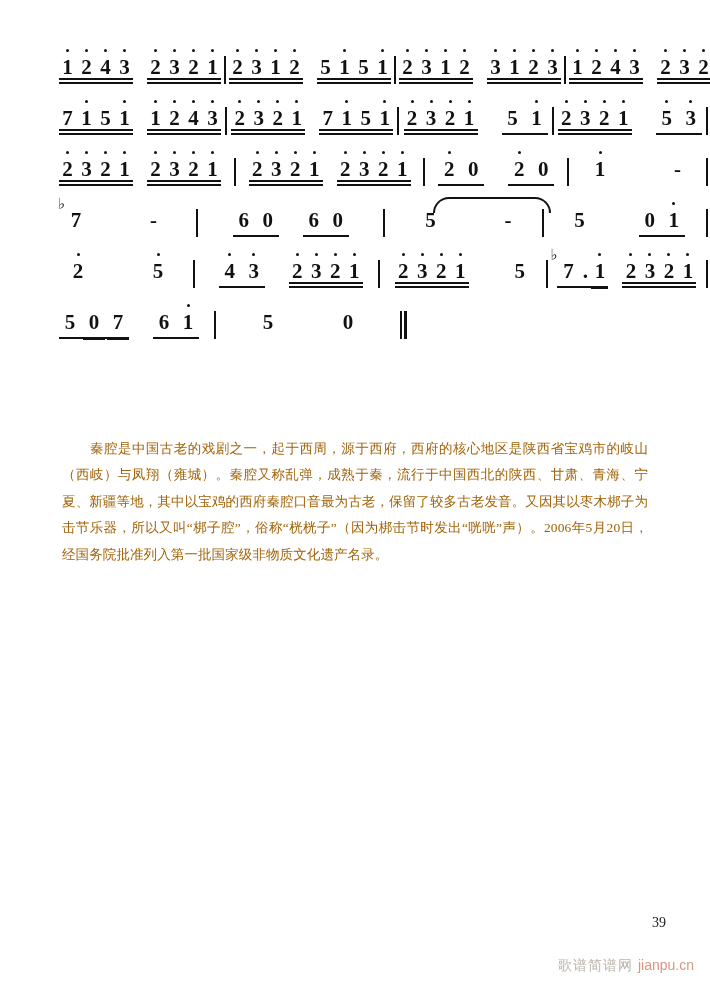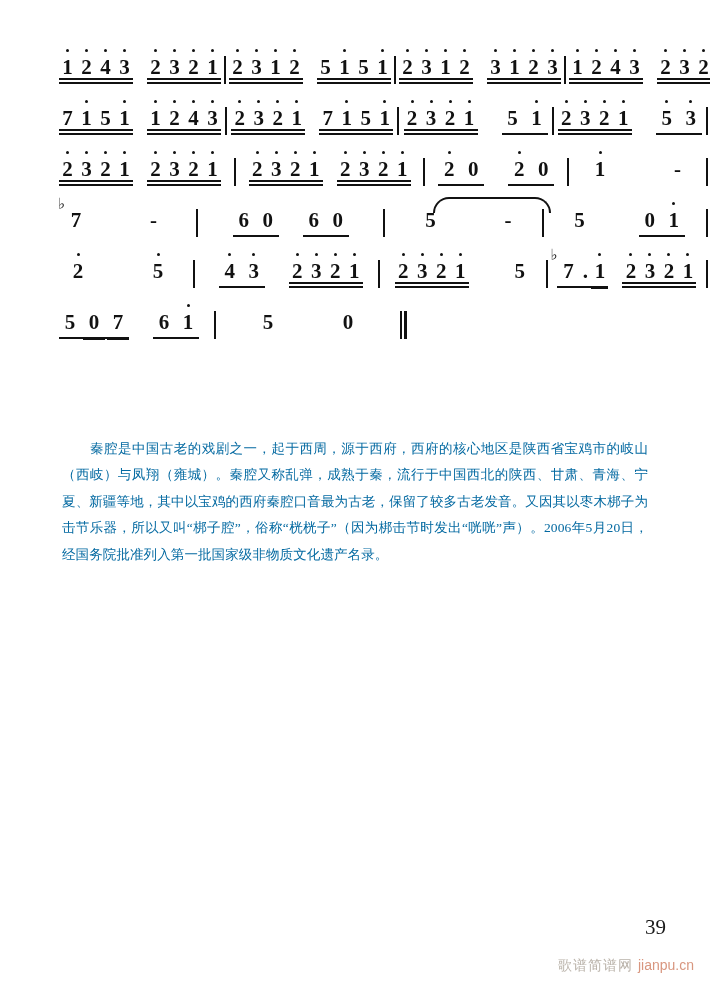--- a/index.html
+++ b/index.html
@@ -174,31 +174,31 @@
   #prose {
     position: absolute;
     left: 62px;
     top: 422px;
     width: 586px;
     font-family: "Liberation Serif", "DejaVu Serif", serif;
     font-size: 13.5px;
     line-height: 26.5px;
     text-align: justify;
     text-indent: 28px;
-    color: #0369a1;
+    color: #a16207;
     letter-spacing: 0.1px;
   }
 
   
   #page-number {
     position: absolute;
     right: 44px;
     top: 915px;
     font-family: "Liberation Serif", "DejaVu Serif", serif;
-    font-size: 21px;
+    font-size: 14px;
     color: #1a1a1a;
   }
 
   
   #watermark {
     position: absolute;
     right: 16px;
     top: 957px;
     font-size: 14px;
     white-space: nowrap;

